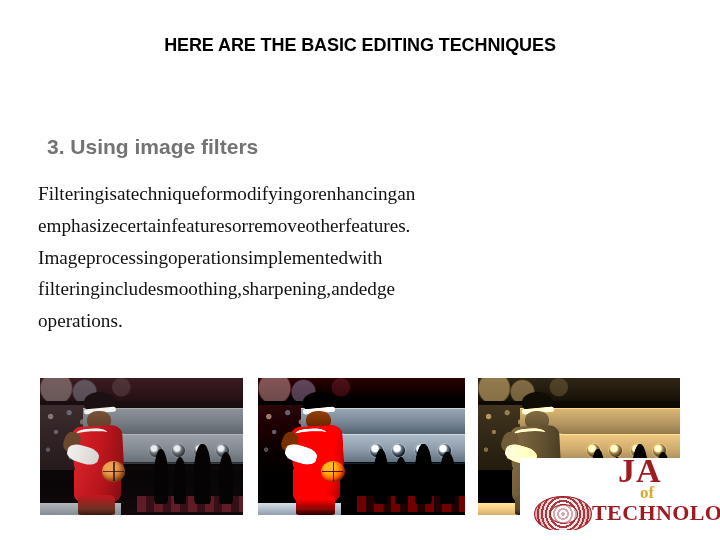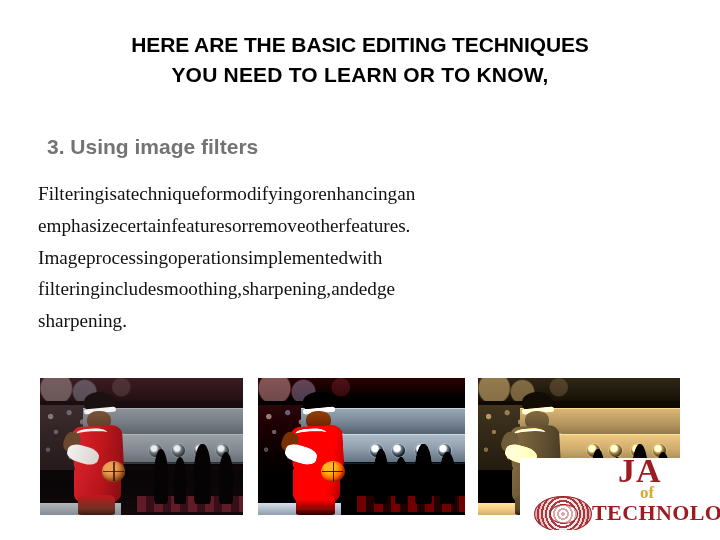--- a/index.html
+++ b/index.html
@@ -17,21 +17,21 @@
   }
 
   
   .slide-title {
     position: absolute;
     left: 40px;
     top: 30px;
     width: 640px;
     text-align: center;
     font-weight: bold;
-    font-size: 21px;
+    font-size: 18px;
     line-height: 30px;
     letter-spacing: -0.1px;
     color: #000;
   }
   .slide-title .tline { display: block; white-space: nowrap; }
   .slide-title .tline2 { letter-spacing: 0.2px; }
 
   
   .subtitle {
     position: absolute;
@@ -289,31 +289,30 @@
     position: absolute; left: 26%; top: 22%; width: 48%; height: 52%;
     border: 1.5px solid #9e1b22; border-radius: 50%;
     background: rgba(255,255,255,.55);
   }
 </style>
 </head>
 <body>
 
 <div class="slide-title">
   <span class="tline">HERE ARE THE BASIC EDITING TECHNIQUES</span>
-  <span class="tline tline2">YOU NEED TO LEARN OR TO KNOW,</span>
 </div>
 
 <div class="subtitle">3. Using image filters</div>
 
 <div class="body-text">
   <span class="jline"><span>Filtering</span><span>is</span><span>a</span><span>technique</span><span>for</span><span>modifying</span><span>or</span><span>enhancing</span><span>an</span></span>
   <span class="jline"><span>emphasize</span><span>certain</span><span>features</span><span>or</span><span>remove</span><span>other</span><span>features.</span></span>
   <span class="jline"><span>Image</span><span>processing</span><span>operations</span><span>implemented</span><span>with</span></span>
   <span class="jline"><span>filtering</span><span>include</span><span>smoothing,</span><span>sharpening,</span><span>and</span><span>edge</span></span>
-  <span class="jline last">sharpening.</span>
+  <span class="jline last">operations.</span>
 </div>
 
 <div class="photo-row">
 
   <div class="photo" id="photo-1">
     <div class="scene">
       <div class="bg-dark"></div>
       <div class="crowd-top"></div>
       <div class="crowd-left"></div>
       <div class="deck-a"></div>

